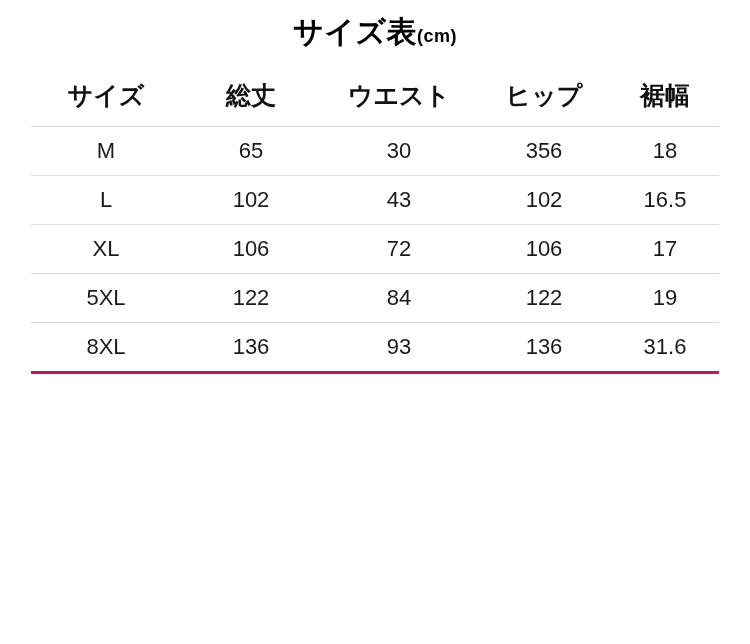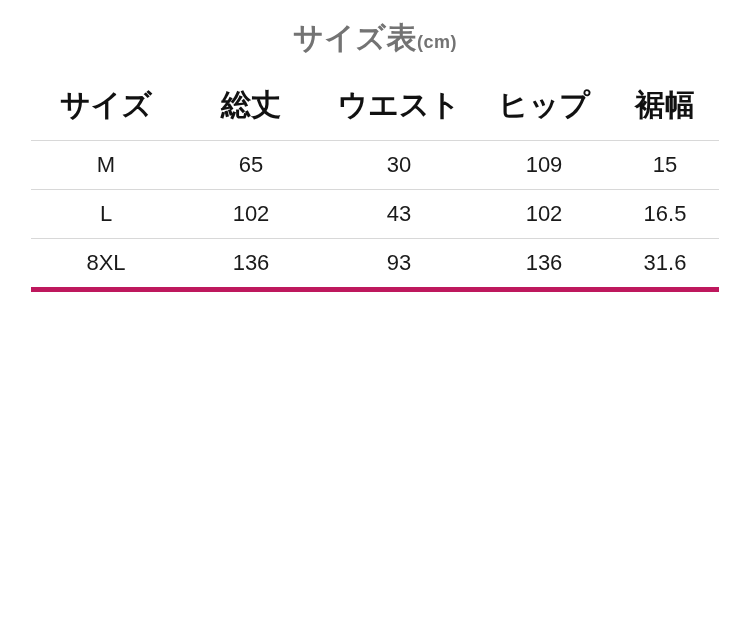--- a/index.html
+++ b/index.html
@@ -18,59 +18,59 @@
     width: 750px;
     height: 644px;
     position: relative;
     box-sizing: border-box;
   }
   .title {
     text-align: center;
     font-size: 30px;
     font-weight: bold;
     letter-spacing: 0.5px;
-    padding-top: 18px;
+    padding-top: 12px;
     padding-bottom: 2px;
-    color: #737373;
+    color: #000000;
   }
   .title .unit {
     font-size: 18px;
     font-weight: bold;
     vertical-align: baseline;
   }
   table.size-table {
     width: 688px;
     margin: 18px auto 0 auto;
     border-collapse: collapse;
     table-layout: fixed;
   }
   table.size-table th,
   table.size-table td {
     text-align: center;
     vertical-align: middle;
     border: none;
   }
   table.size-table thead th {
-    font-size: 30px;
+    font-size: 25px;
     font-weight: bold;
     padding: 6px 0 14px 0;
     color: #111111;
   }
   table.size-table tbody td {
     font-size: 22px;
     font-weight: normal;
     padding: 11px 0 11px 0;
     color: #1a1a1a;
     border-top: 1px solid #d8d8d8;
   }
   table.size-table tbody tr:first-child td {
     border-top: 1px solid #d8d8d8;
   }
   table.size-table tbody tr:last-child td {
-    border-bottom: 5px solid #be185d;
+    border-bottom: 3px solid #be185d;
   }
   col.c0 { width: 150px; }
   col.c1 { width: 140px; }
   col.c2 { width: 156px; }
   col.c3 { width: 134px; }
   col.c4 { width: 108px; }
 </style>
 </head>
 <body>
 
@@ -95,29 +95,43 @@
         <th>ウエスト</th>
         <th>ヒップ</th>
         <th>裾幅</th>
       </tr>
     </thead>
     <tbody>
       <tr>
         <td>M</td>
         <td>65</td>
         <td>30</td>
-        <td>109</td>
-        <td>15</td>
+        <td>356</td>
+        <td>18</td>
       </tr>
       <tr>
         <td>L</td>
         <td>102</td>
         <td>43</td>
         <td>102</td>
         <td>16.5</td>
+      </tr>
+      <tr>
+        <td>XL</td>
+        <td>106</td>
+        <td>72</td>
+        <td>106</td>
+        <td>17</td>
+      </tr>
+      <tr>
+        <td>5XL</td>
+        <td>122</td>
+        <td>84</td>
+        <td>122</td>
+        <td>19</td>
       </tr>
       <tr>
         <td>8XL</td>
         <td>136</td>
         <td>93</td>
         <td>136</td>
         <td>31.6</td>
       </tr>
     </tbody>
   </table>

